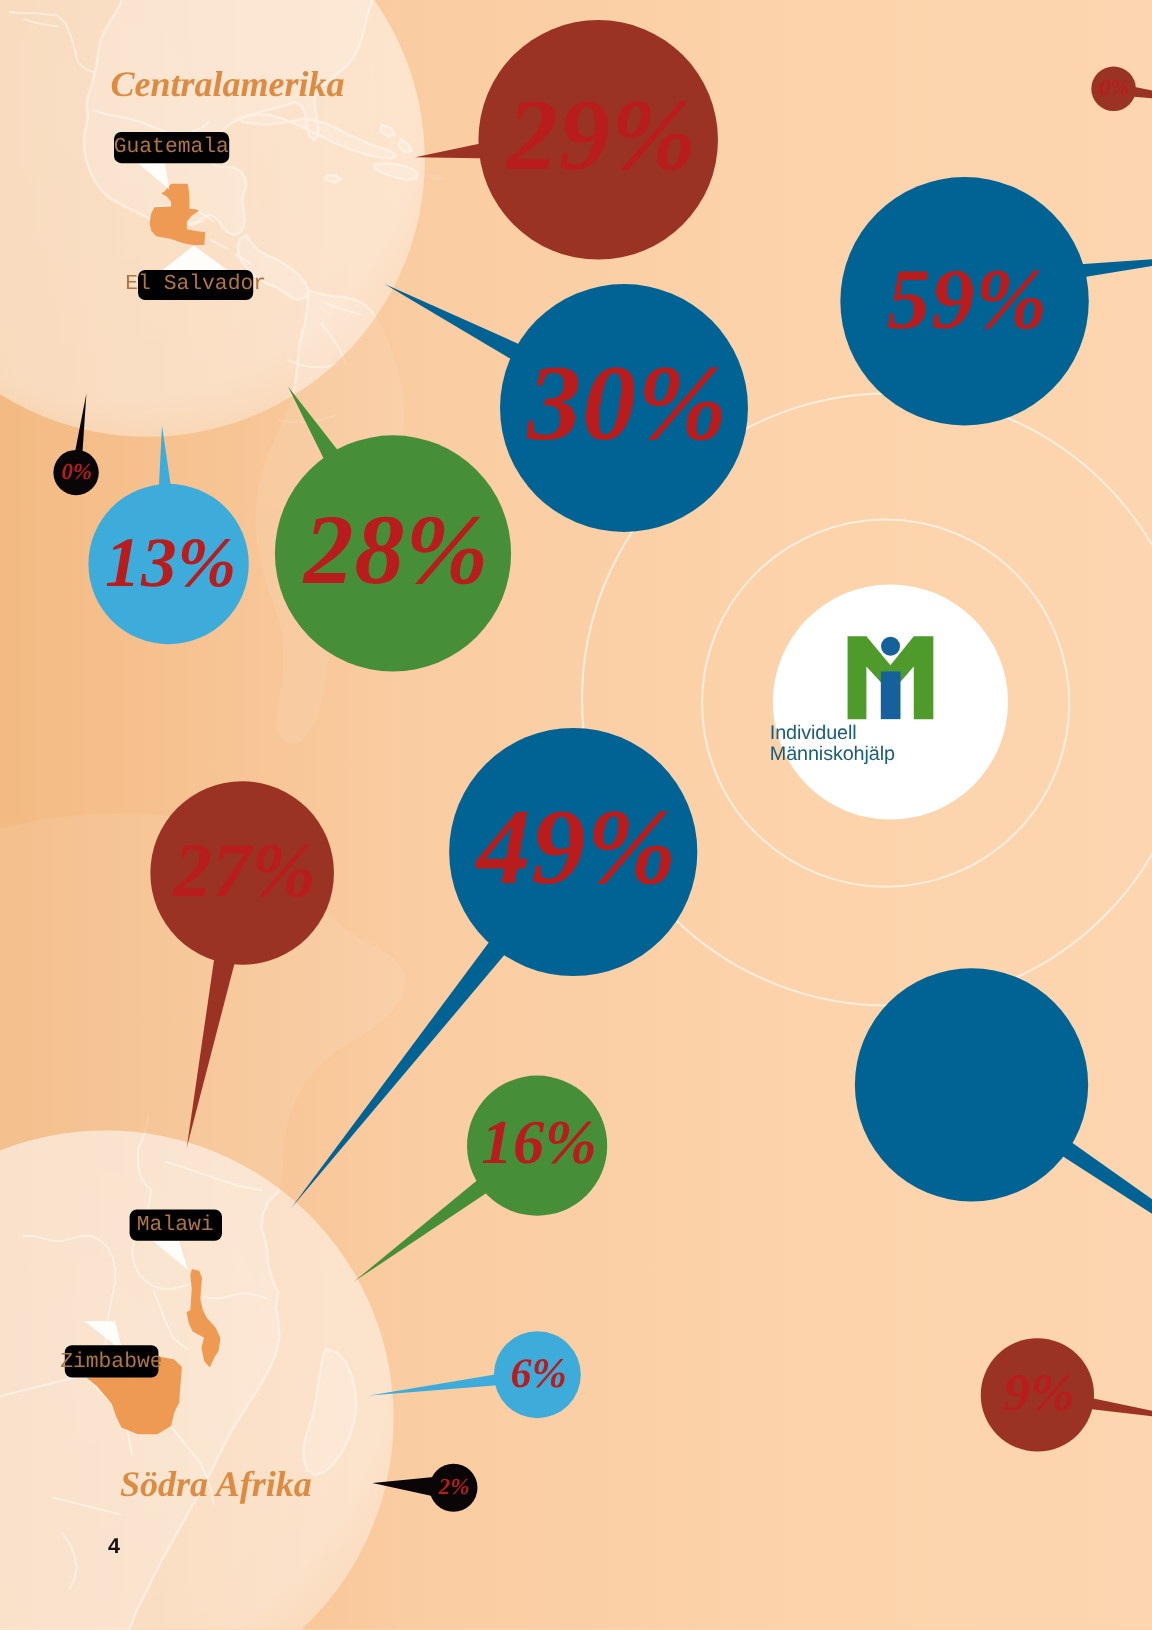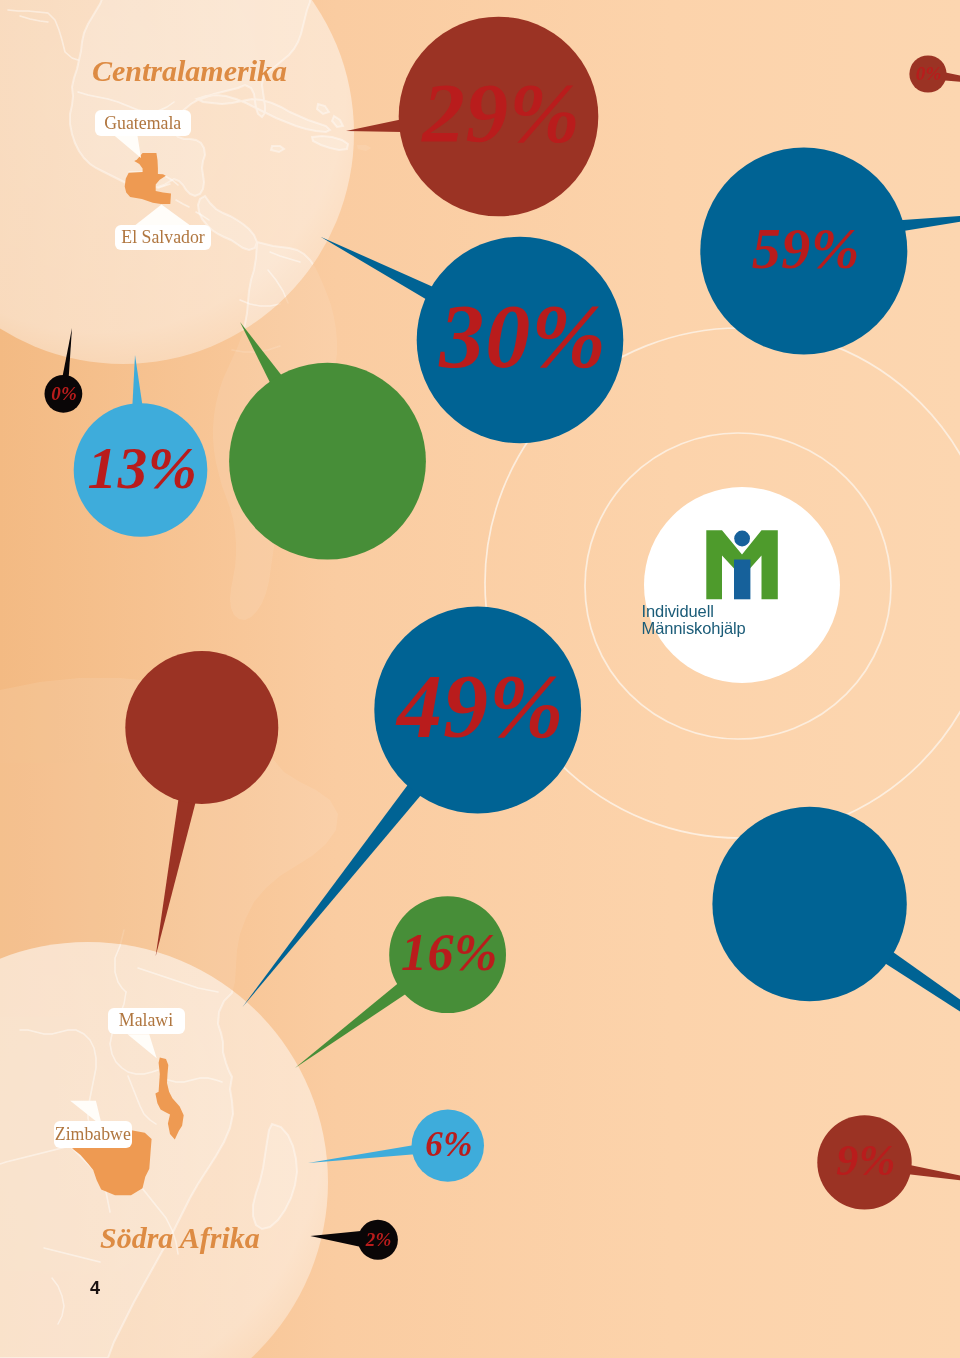--- a/index.html
+++ b/index.html
@@ -6,22 +6,22 @@
   html,body{margin:0;padding:0;}
   body{width:960px;height:1358px;overflow:hidden;
        font-family:"Liberation Sans",sans-serif;background:#fcd4ad;}
   #page{position:relative;width:960px;height:1358px;overflow:hidden;}
   svg{display:block;}
   #bg{position:absolute;left:0;top:0;}
   #fg{position:absolute;left:0;top:0;}
   .pct{position:absolute;display:flex;align-items:center;justify-content:center;text-indent:0.07em;padding-bottom:.06em;box-sizing:border-box;
        border-radius:50%;color:#b91c1c;font-family:"Liberation Serif",serif;
        font-style:italic;font-weight:700;line-height:1;letter-spacing:.01em;}
-  .lbl{position:absolute;background:#ffffff;border-radius:6px;
-       color:#b0763f;font-family:Liberation Serif, serif;
+  .lbl{position:absolute;background:#000000;border-radius:6px;
+       color:#b0763f;font-family:Liberation Mono, monospace;
        display:flex;align-items:center;justify-content:center;white-space:nowrap;}
   .region{position:absolute;color:#dd8b43;font-family:"Liberation Serif",serif;
           font-style:italic;font-weight:700;white-space:nowrap;}
   #pagenum{position:absolute;left:90px;top:1278px;font-size:18px;font-weight:700;
            color:#1a1110;font-family:"Liberation Sans",sans-serif;}
   .logo-txt{position:absolute;text-align:left;color:#1b5c78;
             font-family:"Liberation Sans",sans-serif;font-size:16.5px;line-height:1.02;
             width:200px;letter-spacing:-0.1px;}
 </style>
 </head>
@@ -199,22 +199,24 @@
       <rect fill="#16619b" x="-8.0" y="-25.5" width="16.4" height="39.8"></rect>
     </g>
   </svg>
   <div class="logo-txt" style="left:641.5px;top:603px;">
     <div>Individuell</div>
     <div>Människohjälp</div>
   </div>
   <div id="pagenum">4</div>
 <div class="pct" style="left: 398.7px; top: 16.7px; width: 199.6px; height: 199.6px; font-size: 85px;">29%</div>
     <div class="pct" style="left: 416.7px; top: 236.7px; width: 206.6px; height: 206.6px; font-size: 90px;">30%</div>
-    <div class="pct" style="left: 700.3px; top: 147.5px; width: 207px; height: 207px; font-size: 58px;">59%</div>
+    <div class="pct" style="left: 700.3px; top: 147.5px; width: 207px; height: 207px; font-size: 72px;">59%</div>
     <div class="pct" style="left: 73.7px; top: 403.2px; width: 133.6px; height: 133.6px; font-size: 59px;">13%</div>
+    <div class="pct" style="left: 229.1px; top: 362.8px; width: 196.8px; height: 196.8px; font-size: 83px;">28%</div>
+    <div class="pct" style="left: 125.3px; top: 651px; width: 153px; height: 153px; font-size: 64px;">27%</div>
     <div class="pct" style="left: 374.3px; top: 606.6px; width: 206.8px; height: 206.8px; font-size: 90px;">49%</div>
     <div class="pct" style="left: 389.2px; top: 896.3px; width: 116.8px; height: 116.8px; font-size: 52px;">16%</div>
     <div class="pct" style="left: 411.6px; top: 1109.4px; width: 72.4px; height: 72.4px; font-size: 35px;">6%</div>
     <div class="pct" style="left: 817.3px; top: 1115.2px; width: 94.4px; height: 94.4px; font-size: 44px;">9%</div>
     <div class="pct" style="left: 44.5px; top: 374.9px; width: 37.8px; height: 37.8px; font-size: 19px;">0%</div>
     <div class="pct" style="left: 909.4px; top: 55.4px; width: 37.2px; height: 37.2px; font-size: 19px;">0%</div>
     <div class="pct" style="left: 357.9px; top: 1219.8px; width: 40px; height: 40px; font-size: 19px;">2%</div>
     <div class="region" style="left: 92px; top: 54px; font-size: 30px;">Centralamerika</div>
     <div class="region" style="left: 100px; top: 1221px; font-size: 30px;">Södra Afrika</div>
     <div class="lbl" style="left: 94.6px; top: 110px; width: 96.3px; height: 26.1px; font-size: 17.8px;">Guatemala</div>

